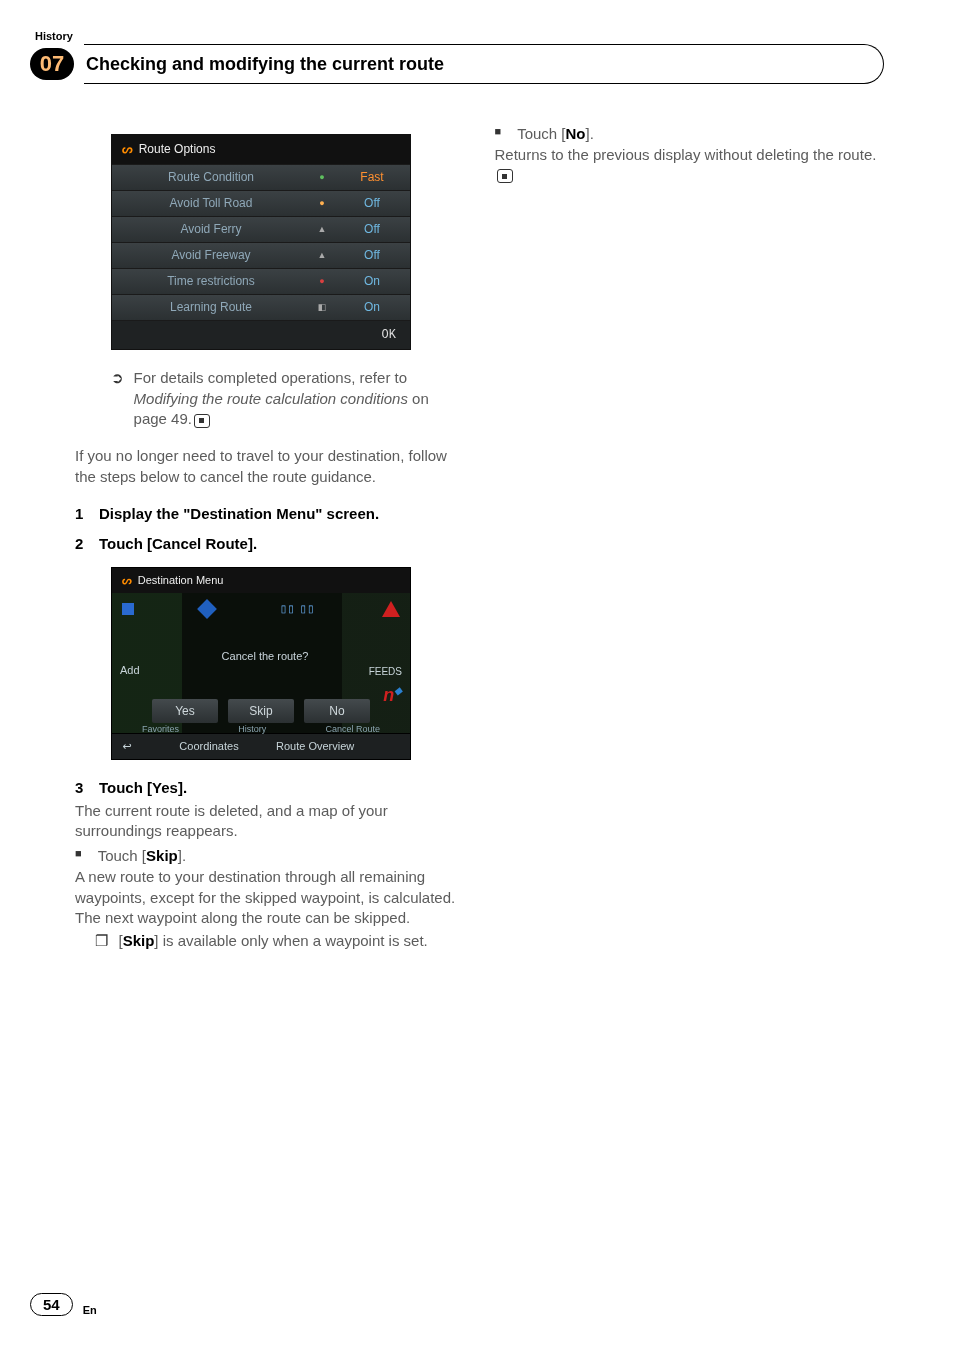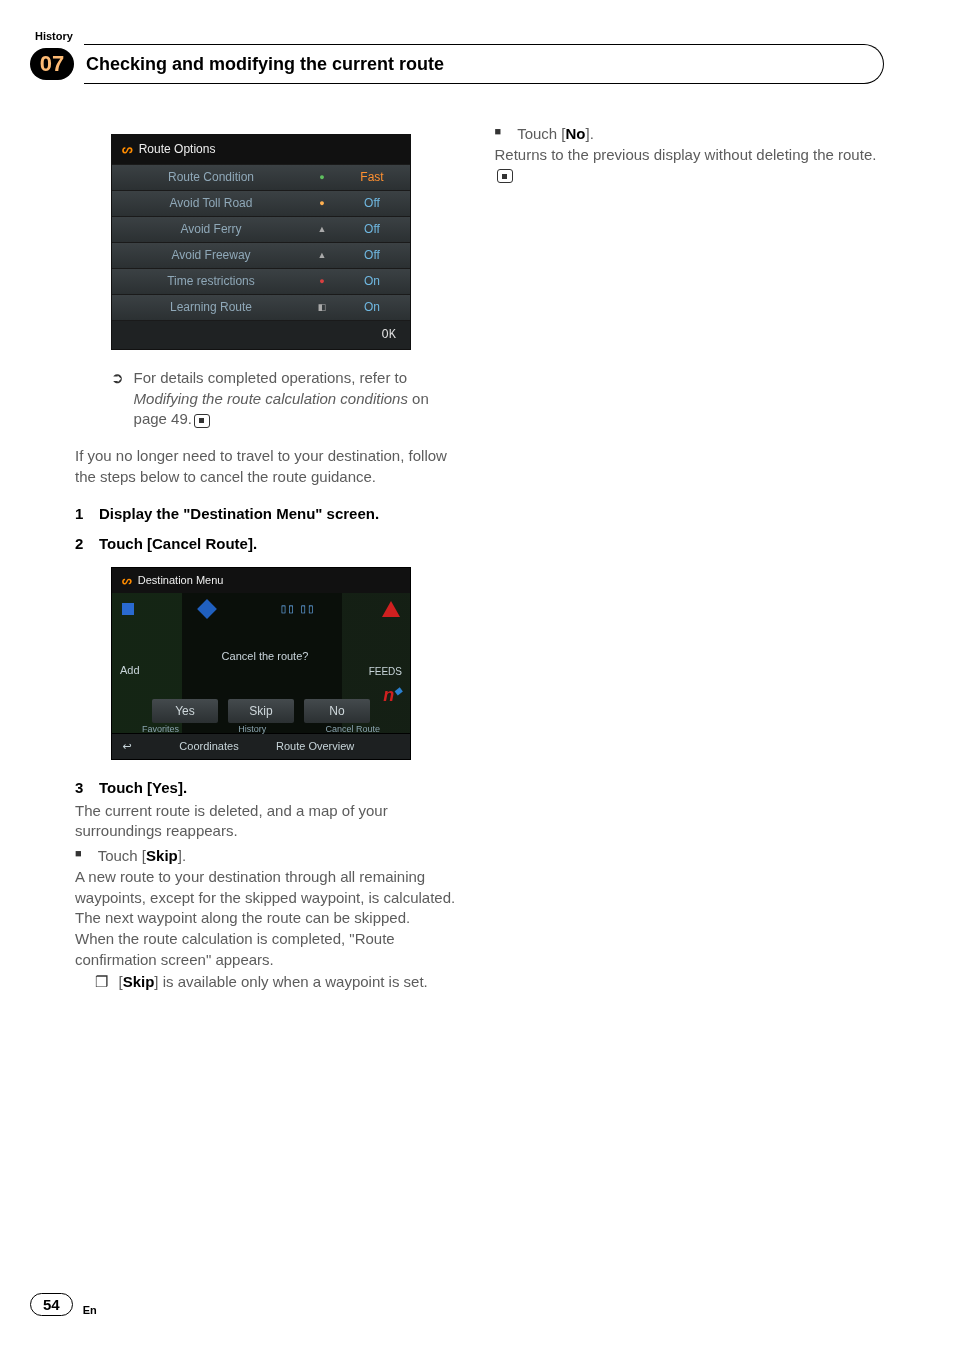--- a/index.html
+++ b/index.html
@@ -344,21 +344,20 @@
     <div>The current route is deleted, and a map of your surroundings reappears.</div>
 
     <div class="inline-list" style="margin-top:4px;">
       <span class="square-bullet">■</span>
       <span>
         <span>Touch [</span><b>Skip</b><span>].</span>
       </span>
     </div>
     <div>A new route to your destination through all remaining waypoints, except for the skipped waypoint, is calculated.</div>
     <div>The next waypoint along the route can be skipped.</div>
-    <div>When the route calculation is completed, "Route confirmation screen" appears.</div>
 
     <div class="subnote" style="margin-top:2px;">
       <span class="subnote-icon">❐</span>
       <span>
         <span>[</span><b>Skip</b><span>] is available only when a waypoint is set.</span>
       </span>
     </div>
 
   </div>
 

